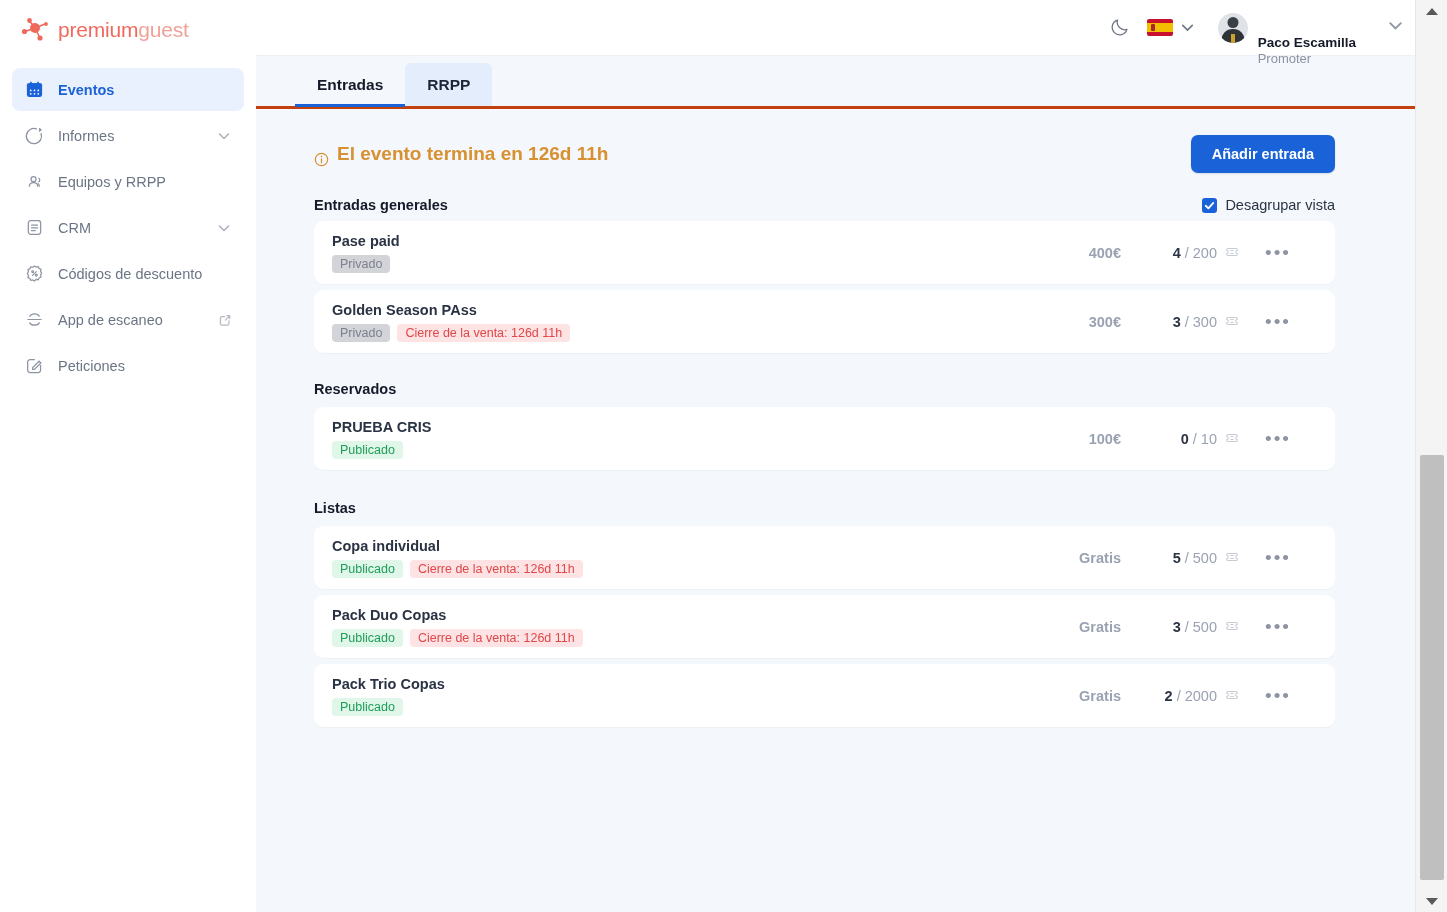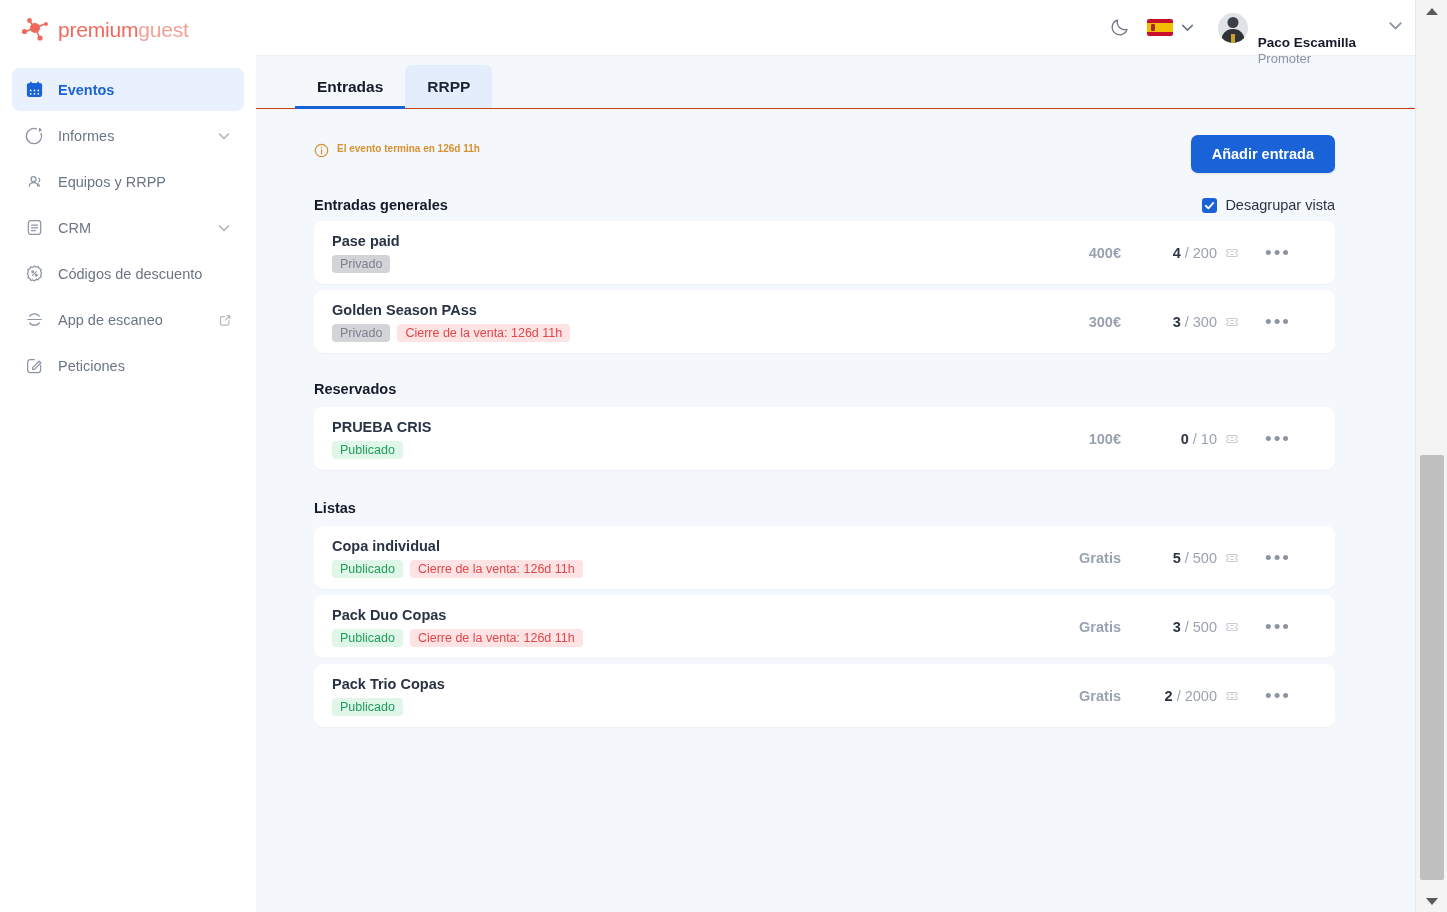--- a/index.html
+++ b/index.html
@@ -69,30 +69,30 @@
   .urole { font-size: 13px; color: #8c93a1; line-height: 16px; }
   .user-chev { margin-left: 30px; cursor: pointer; }
 
   
   .panel {
     position: absolute; top: 47px; left: 0; right: 32px; bottom: 0;
     background: #f4f7fb; border-top-left-radius: 14px;
     z-index: 10; overflow: hidden;
   }
   .tabs { display: flex; align-items: flex-end; padding-left: 39px; height: 62px;
-          border-bottom: 1px solid #c2410c; position: relative; }
+          border-bottom: 3px solid #c2410c; position: relative; }
   .tab { padding: 13px 22px 12px 22px; font-size: 15.5px; font-weight: 700;
          color: #1c2536; cursor: pointer; border-radius: 6px 6px 0 0; position: relative; }
   .tab.active { color: #141a2a; }
   .tab.active::after { content:""; position:absolute; left:0; right:0; bottom:-1px; height:3px; background:#1a62d8; }
   .tab.inactive { background: #e4edfb; }
 
   .content { padding: 26px 80px 0 58px; }
   .bar { display: flex; align-items: flex-start; justify-content: space-between; }
-  .notice { display:flex; align-items:flex-start; gap: 8px; color:#d89130; font-size: 10px; font-weight: 700; padding-top: 8px;}
+  .notice { display:flex; align-items:flex-end; gap: 8px; color:#d89130; font-size: 19px; font-weight: 700; padding-top: 8px;}
   .notice .i { width:15px; height:15px; }
   .btn-primary {
     background: #1a62d8; color:#fff; border:none; border-radius: 7px;
     padding: 11px 21px; font-size: 14.5px; font-weight: 700; cursor: pointer;
     font-family: "Liberation Sans", sans-serif; box-shadow: 0 1px 2px rgba(16,24,40,.12);
   }
   .grp-head { display:flex; align-items:center; justify-content:space-between; margin-top: 24px; margin-bottom: 8px; }
   .grp-title { font-size: 14.5px; font-weight: 700; color: #141a2a; }
   .grp-title.spaced { margin-top: 8px; }
   .checkrow { display:flex; align-items:center; gap: 8px; cursor: pointer; }
@@ -108,21 +108,21 @@
   }
   .row-main { flex: 1; min-width: 0; }
   .row-title { font-size: 14.5px; font-weight: 700; color: #2a3344; margin-bottom: 6px; }
   .tags { display:flex; align-items:flex-start; gap: 7px; }
   .tag { font-size: 12.5px; padding: 2px 8px; border-radius: 4px; white-space: nowrap; }
   .tag.privado { background:#d3d4d8; color:#7c8190; }
   .tag.publicado { background:#dff6e8; color:#1f9d5a; }
   .tag.cierre { background:#fde3e3; color:#e0474a; }
 
   .row-price { width: 120px; text-align: right; font-size: 14.5px; font-weight: 700; color:#9aa2b1; }
-  .row-count { width: 118px; text-align:right; font-size: 14.5px; color:#9aa2b1; display:flex; align-items:center; justify-content:flex-end; gap:8px;}
+  .row-count { width: 118px; text-align:right; font-size: 14.5px; color:#9aa2b1; display:flex; justify-content:flex-end; gap:8px;}
   .row-count b { color:#2b3445; font-weight: 700; }
   .tix { width:14px; height:14px; opacity:.55; }
   .row-menu { width: 78px; text-align:center; color:#8d94a3; font-size: 19px; letter-spacing: 2px; cursor:pointer; user-select:none; }
 
   
   .scrollbar { position:absolute; right:0; top:0; width:32px; height:912px; background:#f4f4f4; z-index:60;
                border-left:1px solid #e7e7e7; }
   .sb-arrow { width:32px; height:22px; display:flex; align-items:center; justify-content:center; cursor:pointer;}
   .sb-arrow.bottom { position:absolute; bottom:0; left:0;}
   .sb-thumb { position:absolute; left:4px; width:24px; top:455px; height:425px; background:#bfbfbf; border-radius:2px; cursor:pointer;}

